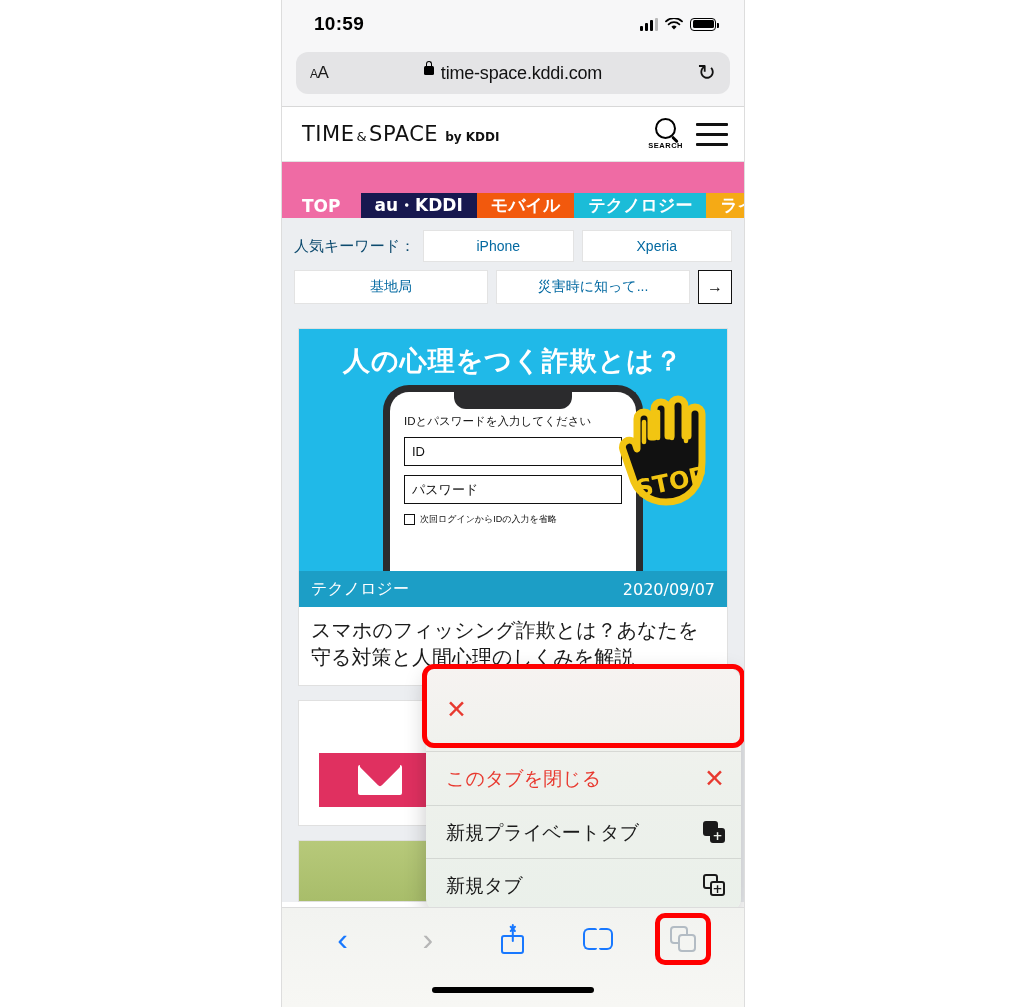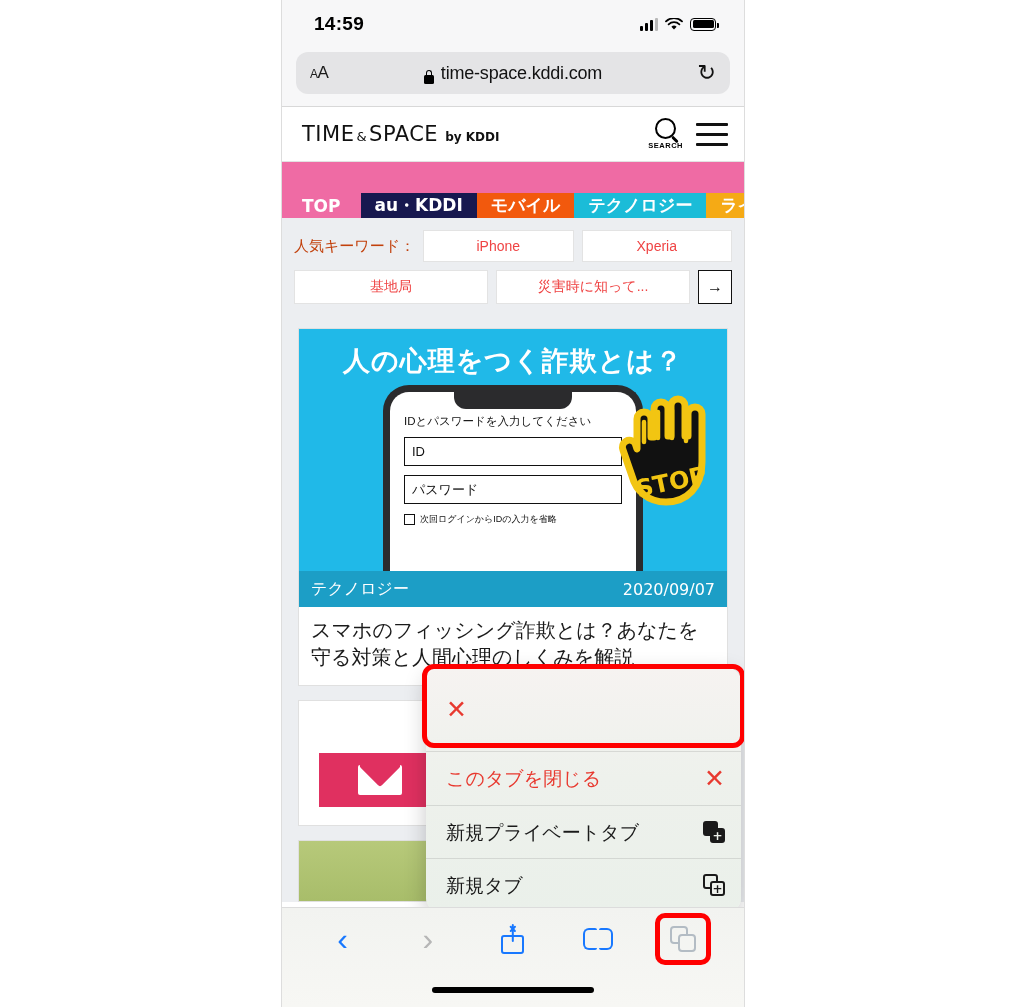--- a/index.html
+++ b/index.html
@@ -92,21 +92,21 @@
     font-size: 17px;
     color: #1b1b1b;
     letter-spacing: -0.5px;
     white-space: nowrap;
   }
   .aa .small { font-size: 12px; }
   .url-center {
     position: absolute;
     left: 0; right: 0;
     display: flex;
-    align-items: flex-end;
+    align-items: flex-start;
     justify-content: center;
     gap: 7px;
     pointer-events: none;
   }
   .url-text {
     font-size: 18px;
     color: #121212;
     letter-spacing: -0.2px;
   }
   .lock {
@@ -188,25 +188,25 @@
     margin-top: 31px;
   }
   .nav-item.top { padding: 0 20px; }
 
   
   .keywords {
     background: #eceef1;
     padding: 12px 12px 16px 12px;
   }
   .kw-row { display: flex; align-items: center; gap: 8px; margin-bottom: 8px; }
-  .kw-label { font-size: 15px; color: #c2410c; white-space: nowrap; }
+  .kw-label { font-size: 15px; color: #0c4a6e; white-space: nowrap; }
   .kw-tag {
     background: #fff;
     border: 1px solid #e3e3e3;
-    color: #ef4444;
+    color: #0369a1;
     font-size: 14px;
     text-align: center;
     padding: 7px 4px;
     flex: 1;
     white-space: nowrap;
     overflow: hidden;
     text-overflow: ellipsis;
   }
   .kw-arrow {
     width: 32px; height: 32px;
@@ -430,21 +430,21 @@
     position: absolute; bottom: 14px; left: 50%; transform: translateX(-50%);
     width: 162px; height: 6px; background: #000; border-radius: 3px;
   }
 </style>
 </head>
 <body>
 
 <div id="phone">
 
   <div class="statusbar">
-    <div class="status-time">14:59</div>
+    <div class="status-time">10:59</div>
     <div class="status-icons">
       <span class="bars">
           <i></i>
           <i></i>
           <i></i>
           <i></i>
         </span>
       <svg width="18" height="13" viewBox="0 0 18 13">
         <path d="M9 11.6 L6.4 8.7 a3.9 3.9 0 0 1 5.2 0 Z" fill="#000"></path>
         <path d="M3.6 6.3 a7.8 7.8 0 0 1 10.8 0" stroke="#000" stroke-width="1.8" fill="none" stroke-linecap="round"></path>

